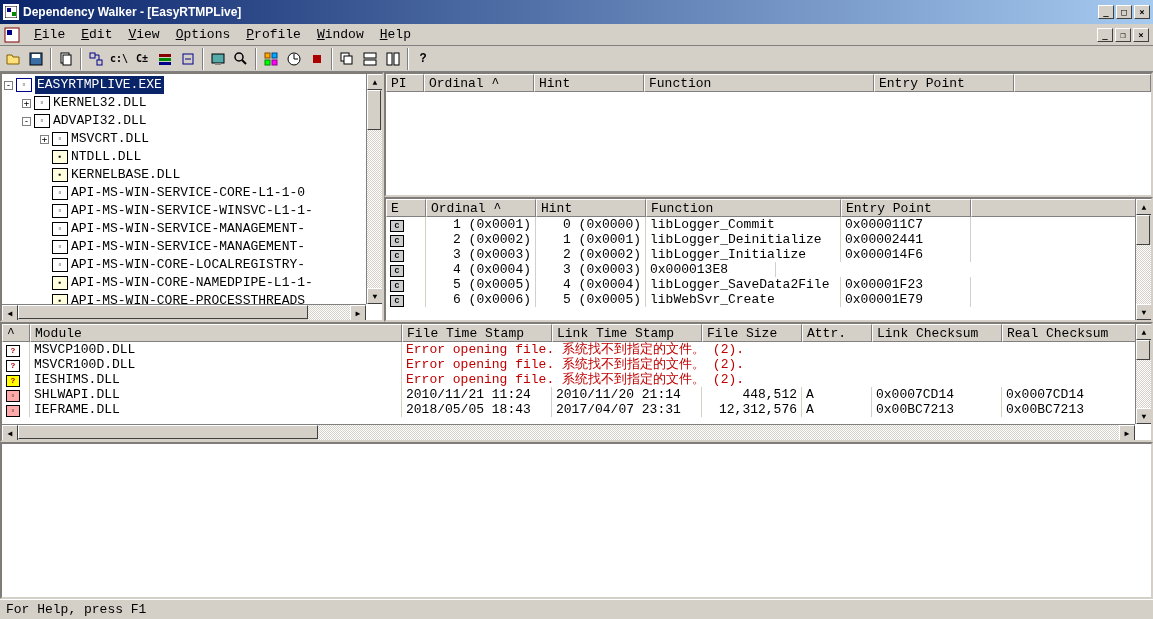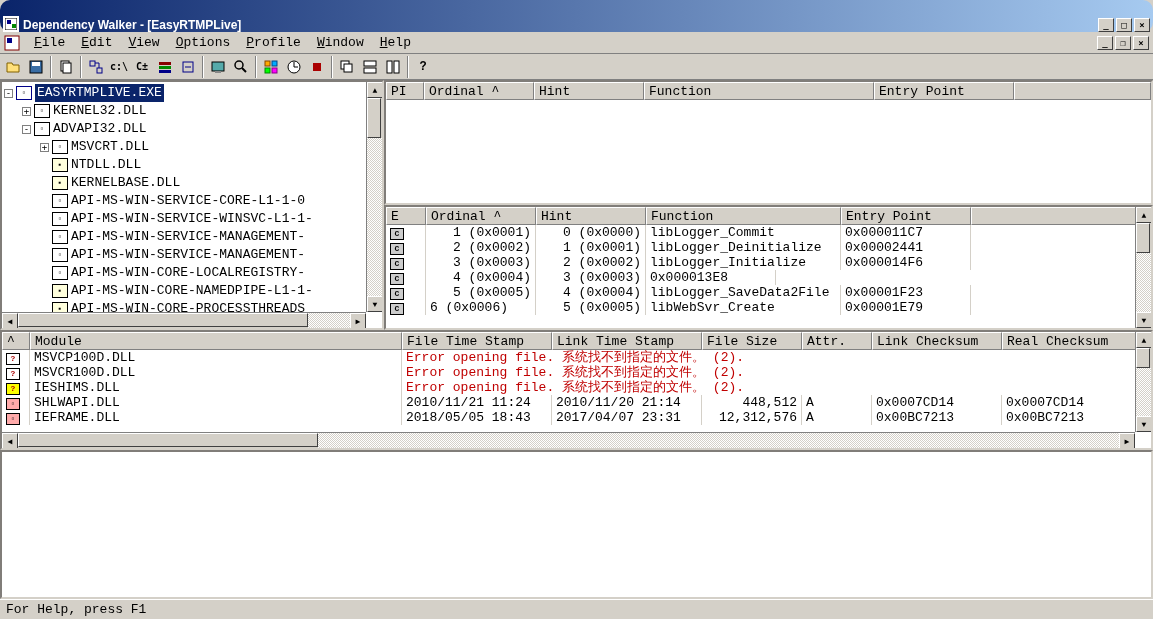--- a/index.html
+++ b/index.html
@@ -9,27 +9,26 @@
   background: #d4d0c8;
   width: 1153px;
   height: 619px;
   overflow: hidden;
   display: flex;
   flex-direction: column;
 }
 .titlebar {
   background: linear-gradient(to right, #0a246a, #a6caf0);
   color: #fff;
-  height: 32px;
+  height: 24px;
   display: flex;
-  align-items: flex-end;
+  align-items: center;
   padding: 0 3px;
   font-family: "SimSun", sans-serif;
   font-weight: bold;
-  border-radius: 10px;
 }
 .titlebar .app-icon {
   width: 16px; height: 16px; margin-right: 4px;
   background: #fff; display:flex; align-items:center; justify-content:center;
 }
 .titlebar .title-text { flex: 1; }
 .window-controls { display: flex; gap: 2px; }
 .win-btn {
   width: 16px; height: 14px; background: #d4d0c8;
   border: 1px solid #fff; border-right-color:#404040; border-bottom-color:#404040;
@@ -481,21 +480,21 @@
             </div>
             <div class="list-row">
               <div class="lb-cell" style="width:40px"><span class="icon-box" style="width:14px;height:12px;font-size:8px;font-weight:bold;background:#ccc">C</span></div>
               <div class="lb-cell" style="width:110px;text-align:right">5 (0x0005)</div>
               <div class="lb-cell" style="width:110px;text-align:right">4 (0x0004)</div>
               <div class="lb-cell" style="width:195px">libLogger_SaveData2File</div>
               <div class="lb-cell" style="width:130px">0x00001F23</div>
             </div>
             <div class="list-row">
               <div class="lb-cell" style="width:40px"><span class="icon-box" style="width:14px;height:12px;font-size:8px;font-weight:bold;background:#ccc">C</span></div>
-              <div class="lb-cell" style="width:110px;text-align:left">6 (0x0006)</div>
+              <div class="lb-cell" style="width:110px;text-align:right">6 (0x0006)</div>
               <div class="lb-cell" style="width:110px;text-align:right">5 (0x0005)</div>
               <div class="lb-cell" style="width:195px">libWebSvr_Create</div>
               <div class="lb-cell" style="width:130px">0x00001E79</div>
             </div>
           </div>
         <div class="scrollbar-v">
           <div class="sb-btn">▲</div>
           <div class="sb-thumb-v" style="height:30px"></div>
           <div class="sb-track-v"></div>
           <div class="sb-btn">▼</div>

